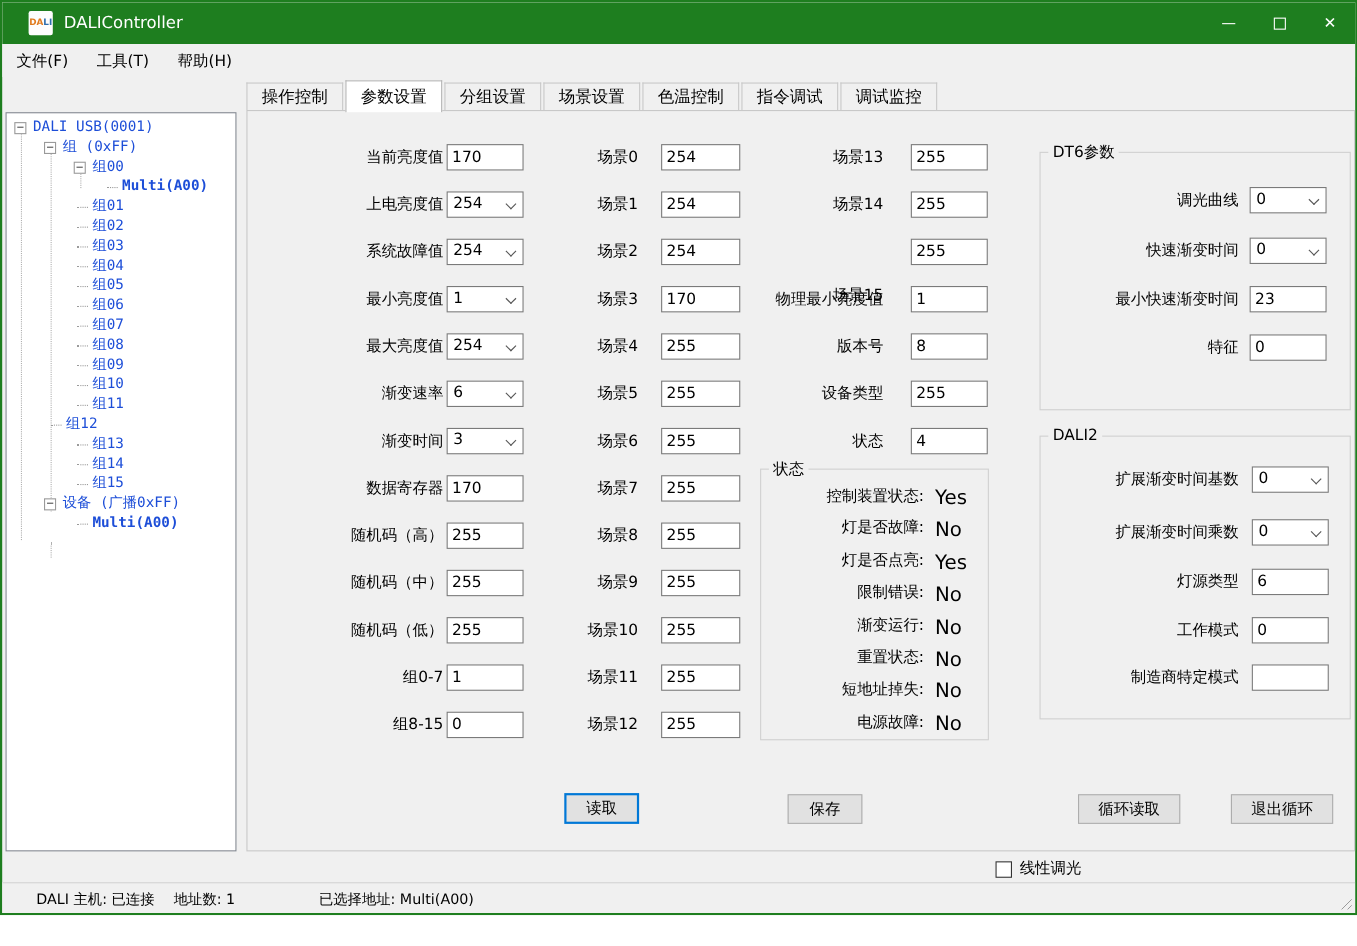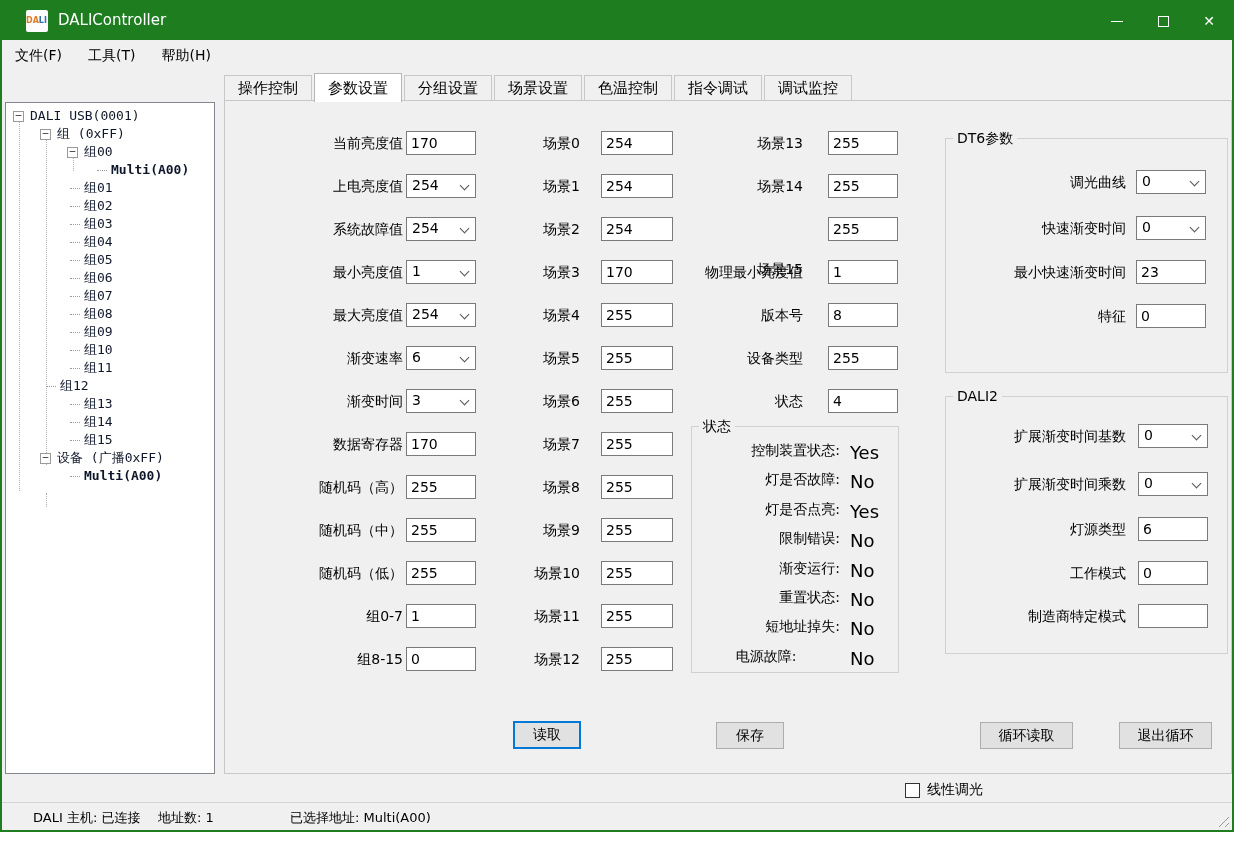--- a/index.html
+++ b/index.html
@@ -2,40 +2,40 @@
 <html><head>
 <meta charset="utf-8">
 <style>
   * { margin:0; padding:0; box-sizing:border-box; }
   html,body { background:#fff; font-family:"DejaVu Sans","Liberation Sans",sans-serif; }
   .window { position:relative; width:1234px; height:832px; background:#f0f0f0;
             border:2px solid #1e7e1f; overflow:hidden; }
   
   .titlebar { position:absolute; left:0; right:0; top:0; height:38px; background:#1e7e1f; }
   .t-icon { position:absolute; left:24px; top:8px; width:22px; height:22px; background:#fdfdfd;
-            border-radius:2px; text-align:left; line-height:22px; font-size:8px; font-weight:bold; }
+            border-radius:2px; text-align:center; line-height:22px; font-size:8px; font-weight:bold; }
   .t-icon .p1{color:#e07b1f;} .t-icon .p2{color:#2f6fae;}
   .t-title { position:absolute; left:56px; top:9px; color:#fff; font-size:15px; }
   .cap-btns { position:absolute; right:0; top:0; height:38px; display:flex; }
   .cap-btn { width:46px; height:38px; display:flex; align-items:center; justify-content:center; color:#fff; }
   .glyph-min { width:12px; border-top:1px solid #fff; }
   .glyph-max { width:11px; height:11px; border:1px solid #fff; }
   .glyph-close { font-size:14px; line-height:14px; }
   
   .menubar { position:absolute; left:0; right:0; top:38px; height:30px; background:#f0f0f0; display:flex; align-items:flex-end; }
   .menu-item { padding:5px 13px; font-size:14px; color:#000; }
   
   .tree { position:absolute; left:3px; top:100px; width:210px; height:672px; background:#fff;
           border:1px solid #828790; overflow:hidden; font-family:"DejaVu Sans Mono","Liberation Mono",monospace;
           font-size:13px; padding-top:4px; }
   .tree-row { height:18px; line-height:18px; display:flex; align-items:center; white-space:nowrap; }
   .tbox { width:11px; height:11px; border:1px solid #9a9a9a; background:#fff; color:#444;
           font-size:11px; line-height:8px; text-align:center; margin-right:6px; flex:0 0 auto; }
   .tstub { width:10px; border-top:1px dotted #9a9a9a; margin-right:4px; flex:0 0 auto; }
-  .tlabel { color:#0f172a; }
+  .tlabel { color:#1d4ed8; }
   .tlabel.bold { font-weight:bold; }
   .tguide { position:absolute; border-left:1px dotted #b0b0b0; width:0; }
   
   .tabstrip { position:absolute; left:222px; top:71px; height:27px; display:flex; align-items:flex-end; z-index:3; }
   .tab { height:25px; line-height:24px; padding:0 13px; font-size:15px; color:#000;
          background:#f0f0f0; border:1px solid #c8c8c8; border-bottom:none; margin-right:2px; }
   .tab.active { background:#fff; height:29px; line-height:28px; position:relative; top:2px;
                 border:1px solid #b5b5b5; border-bottom:none; }
   
   .tabpage { position:absolute; left:222px; top:98px; right:0; height:674px; background:#f0f0f0;
@@ -203,21 +203,21 @@
         <div class="st-label" style="left: 0px; top: 74px; width: 148px;">灯是否点亮:</div>
         <div class="st-value" style="left: 158px; top: 74px;">Yes</div>
         <div class="st-label" style="left: 0px; top: 103px; width: 148px;">限制错误:</div>
         <div class="st-value" style="left: 158px; top: 103px;">No</div>
         <div class="st-label" style="left: 0px; top: 133px; width: 148px;">渐变运行:</div>
         <div class="st-value" style="left: 158px; top: 133px;">No</div>
         <div class="st-label" style="left: 0px; top: 162px; width: 148px;">重置状态:</div>
         <div class="st-value" style="left: 158px; top: 162px;">No</div>
         <div class="st-label" style="left: 0px; top: 191px; width: 148px;">短地址掉失:</div>
         <div class="st-value" style="left: 158px; top: 191px;">No</div>
-        <div class="st-label" style="left: 0px; top: 221px; width: 148px; text-align: center;">电源故障:</div>
+        <div class="st-label" style="left: 0px; top: 221px; width: 148px;">电源故障:</div>
         <div class="st-value" style="left: 158px; top: 221px;">No</div>
       </div>
 
     <div class="groupbox" id="dt6Group" style="left:720px;top:37px;width:283px;height:235px;">
       <span class="legend">DT6参数</span>
     <div class="frm-label" style="left: 0px; top: 33px; width: 180px;">调光曲线</div>
         <div class="combo" style="left: 190px; top: 31px; width: 70px;">
           <span class="combo-val">0</span>
           <span class="chev"></span>
         </div>

